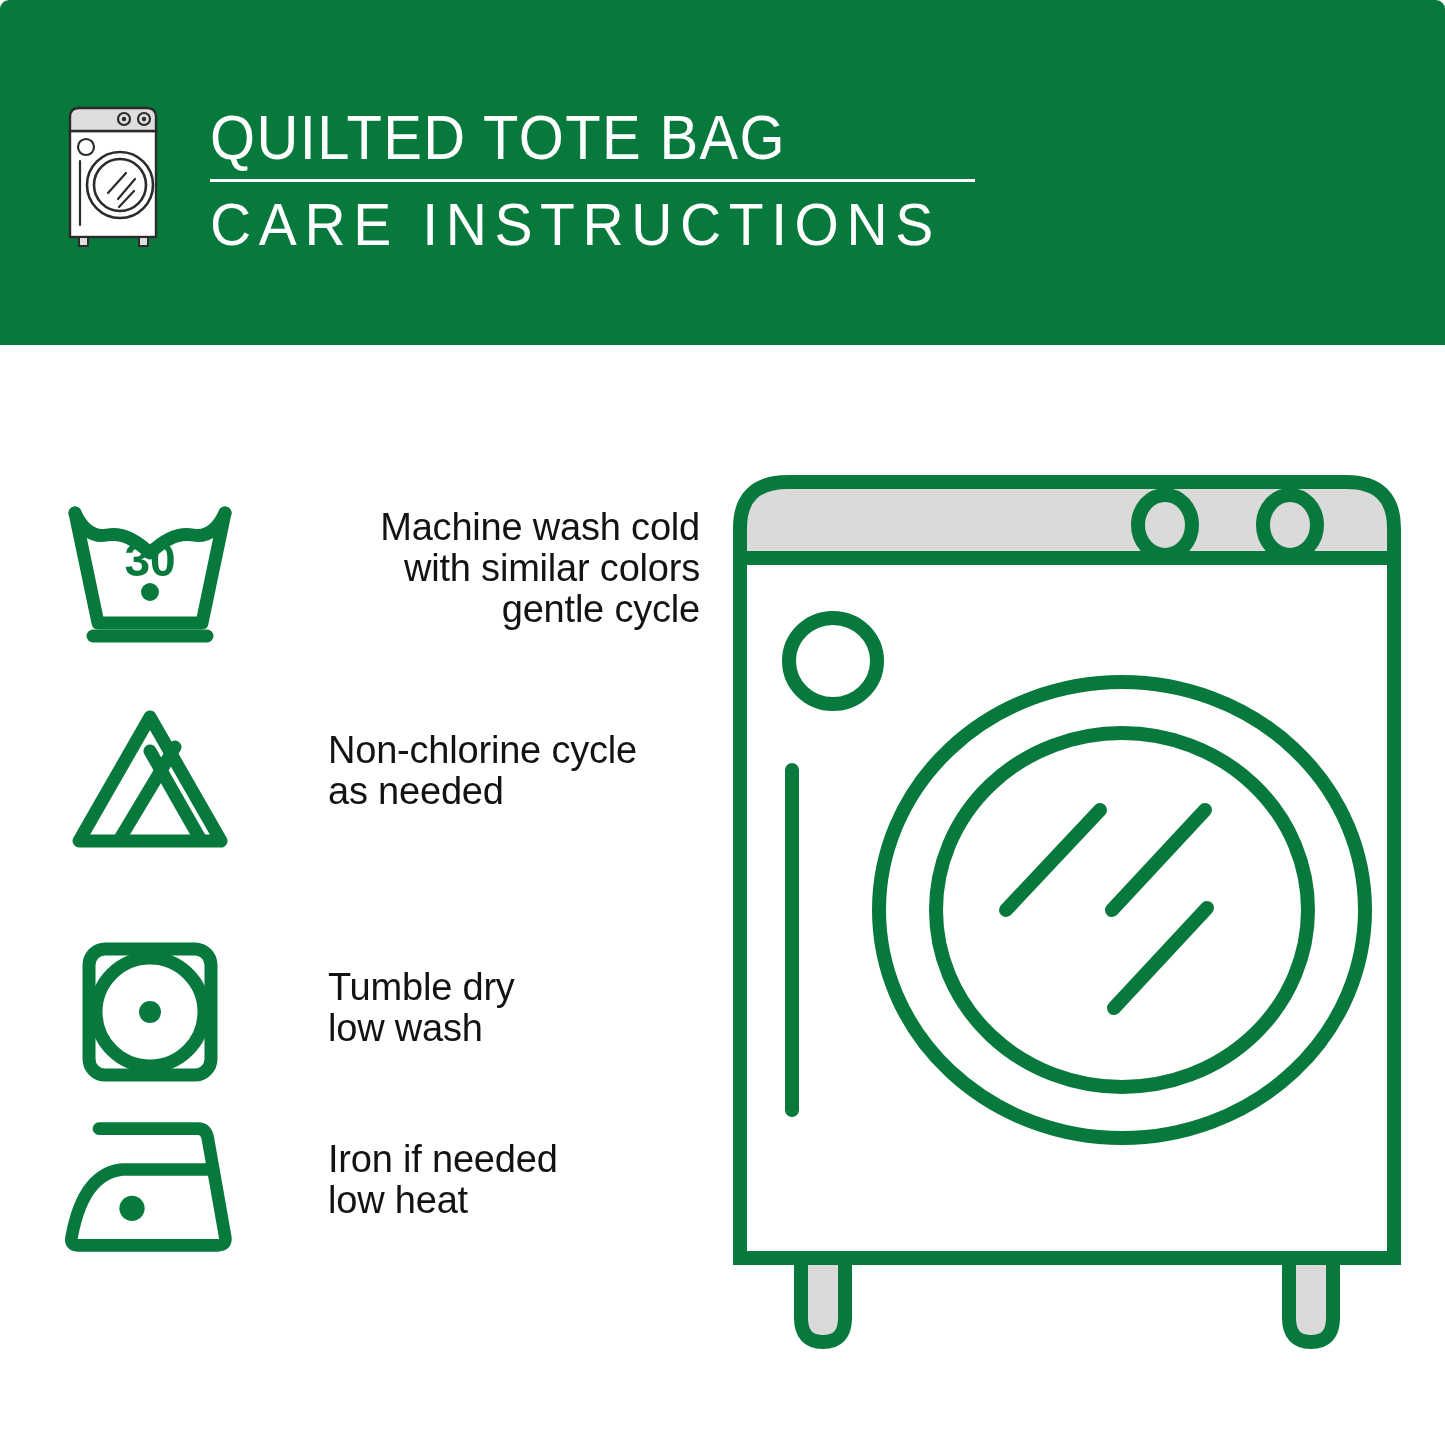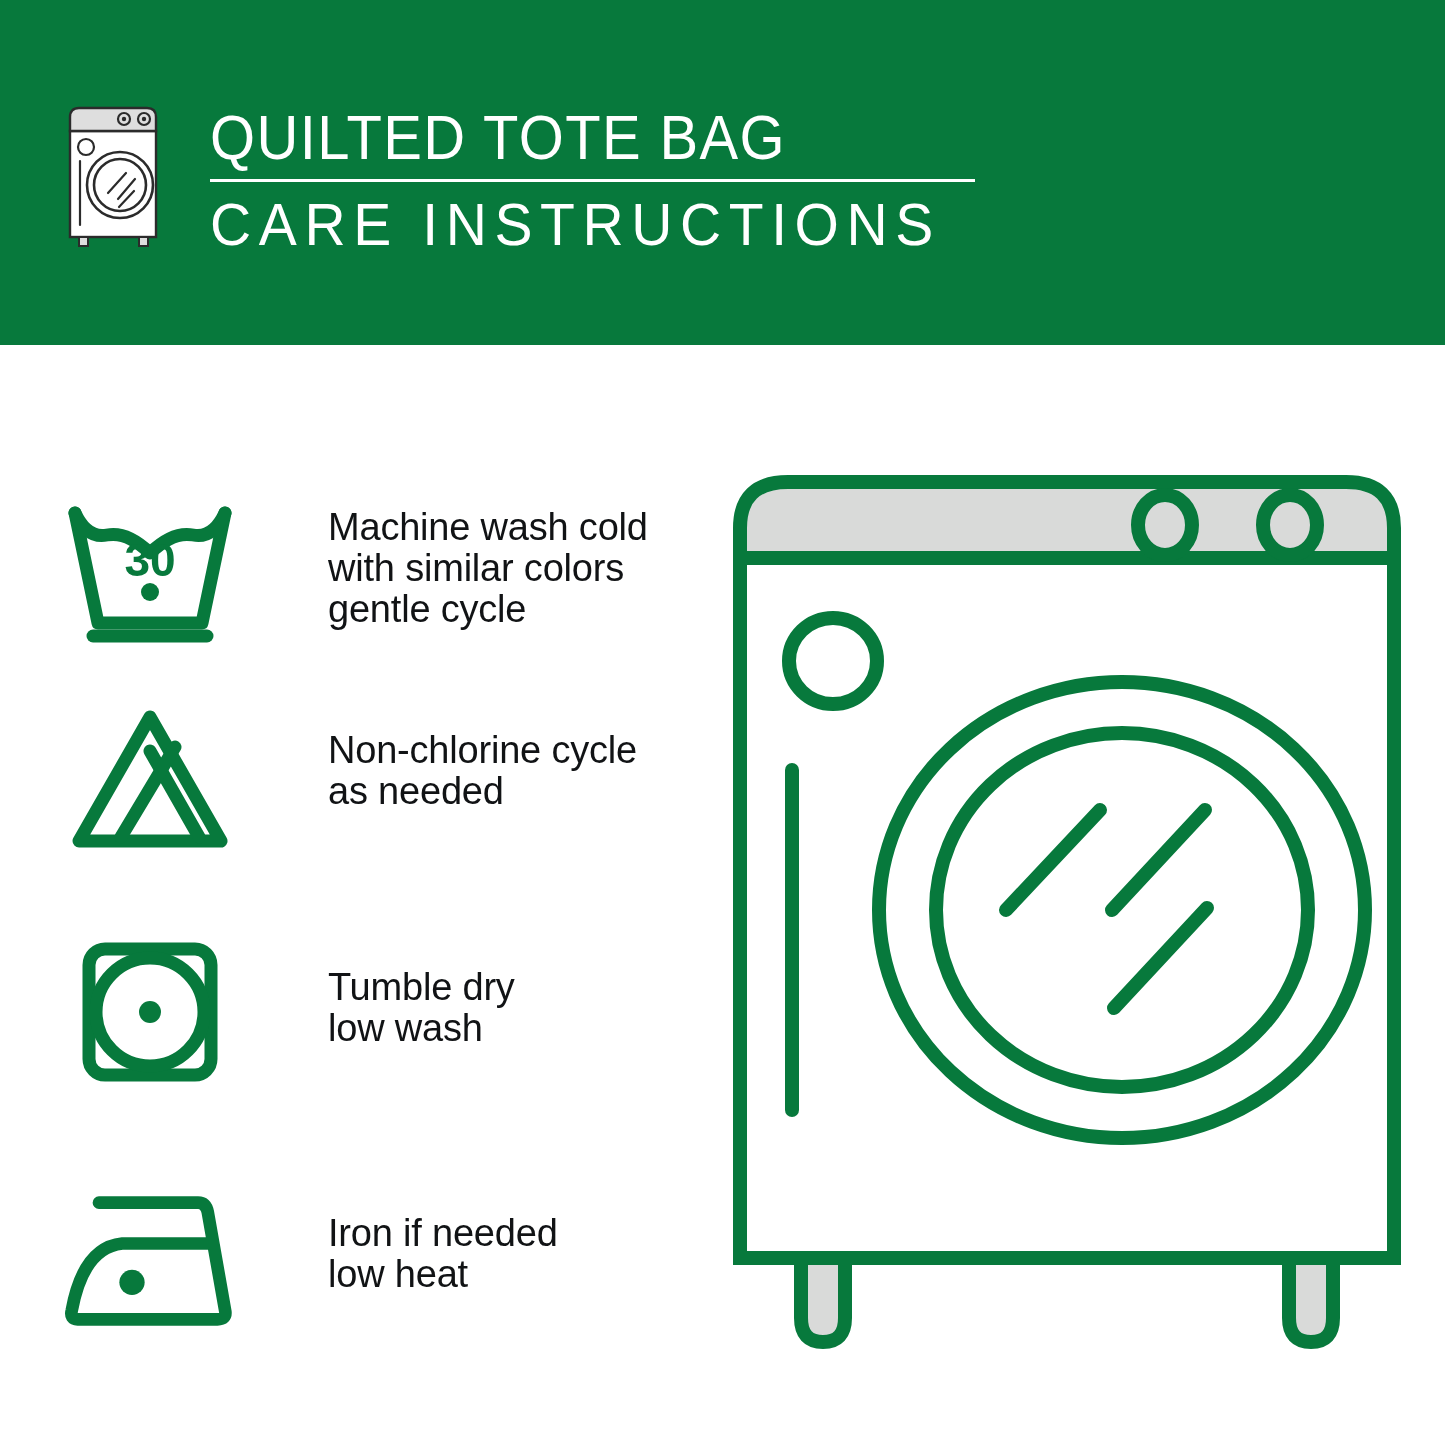--- a/index.html
+++ b/index.html
@@ -9,20 +9,21 @@
   }
   body {
     font-family: "Liberation Sans", sans-serif;
   }
   .page {
     position: relative;
     width: 1445px;
     height: 1445px;
     background: #ffffff;
     overflow: hidden;
+    border-radius: 9px;
   }
 
   
   .header {
     position: absolute;
     left: 0;
     top: 0;
     width: 1445px;
     height: 345px;
     background: #07793C;
@@ -82,41 +83,41 @@
     position: absolute;
     left: 0;
     width: 700px;
     display: flex;
     align-items: flex-start;
     gap: 36px;
   }
   .inst-row.r0 { top: 150px; }
   .inst-row.r1 { top: 360px; }
   .inst-row.r2 { top: 592px; }
-  .inst-row.r3 { top: 840px; }
+  .inst-row.r3 { top: 766px; }
 
   .inst-icon {
     flex: 0 0 auto;
     width: 175px;
     margin-left: 62px;
     display: flex;
     align-items: flex-start;
     justify-content: center;
   }
   .inst-label {
     flex: 1 1 auto;
     margin-left: 55px;
     color: #111315;
     font-size: 38px;
     line-height: 41px;
     font-weight: 400;
     letter-spacing: -0.2px;
     white-space: pre-line;
   }
-  .inst-row.r0 .inst-label { margin-top: 12px; }
+  .inst-row.r0 .inst-label { margin-top: 12px; text-align: right; }
   .inst-row.r1 .inst-label { margin-top: 25px; }
   .inst-row.r2 .inst-label { margin-top: 30px; }
   .inst-row.r3 .inst-label { margin-top: 28px; }
 
   
   .machine-wrap {
     position: absolute;
     left: 722px;
     top: 470px;
     width: 690px;

